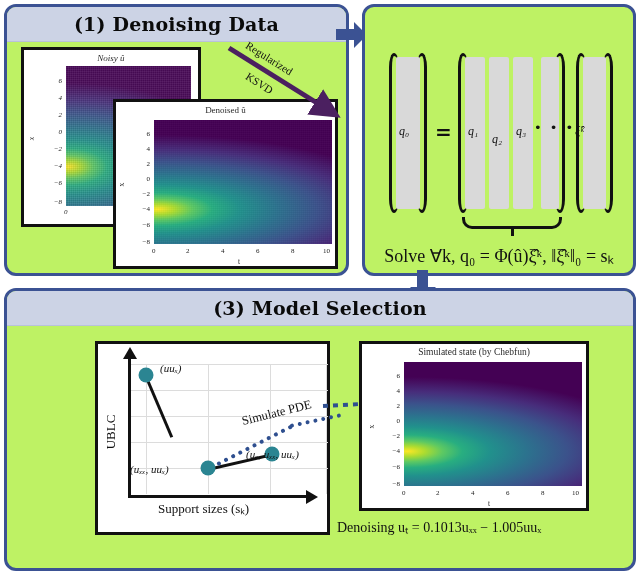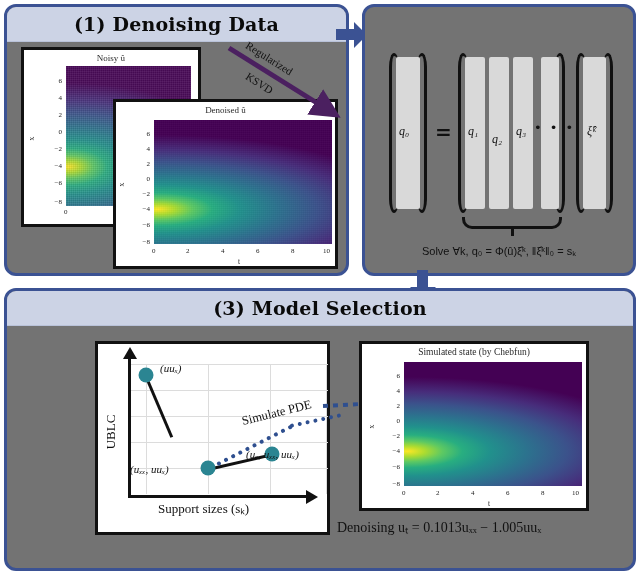--- a/index.html
+++ b/index.html
@@ -7,21 +7,21 @@
     width:640px;height:575px;
     background:#ffffff;
     font-family:"Liberation Serif", serif;
     position:relative;
     overflow:hidden;
   }
   .panel{
     position:absolute;
     border:3px solid #3b5293;
     border-radius:12px;
-    background:#737373;
+    background:#bef264;
     box-sizing:border-box;
     overflow:hidden;
   }
   .panel-head{
     background:#ccd3e5;
     height:34px;
     display:flex;align-items:center;justify-content:center;
     border-bottom:1px solid #b9c2d9;
   }
   .panel-title{
@@ -127,22 +127,22 @@
     border:3px solid #111;
     border-top:none;
     border-radius:0 0 10px 10px;
     box-sizing:border-box;
   }
   .brace-tick{
     position:absolute;width:3px;background:#111;
   }
   .eqline{
     position:absolute;
-    font-size:11px;color:#111;
-    font-family:Liberation Sans, sans-serif;
+    font-size:18px;color:#111;
+    font-family:Liberation Serif, serif;
     white-space:nowrap;
     text-align:center;
     width:100%;
   }
   
   .conn{position:absolute;}
   .conn-shaft{position:absolute;background:#3b5293;}
   .conn-head{position:absolute;width:0;height:0;}
 
   
@@ -182,21 +182,21 @@
   }
 </style>
 </head>
 <body>
 
 <div class="panel" id="panel1">
   <div class="panel-head">
     <span class="panel-title">(1) Denoising Data</span>
   </div>
 
-  <div class="plotcard" style="left:14px;top:40px;width:180px;height:180px;">
+  <div class="plotcard" style="left:14px;top:40px;width:180px;height:180px;font-style:italic;">
     <div class="plot-title">Noisy û</div>
     <div class="axes" style="left:42px;top:16px;width:125px;height:140px;">
       <div class="heat noisy"></div>
     </div>
     <div class="ytick" style="left:22px;top:27px;width:16px;">6</div>
     <div class="ytick" style="left:22px;top:44px;width:16px;">4</div>
     <div class="ytick" style="left:22px;top:61px;width:16px;">2</div>
     <div class="ytick" style="left:22px;top:78px;width:16px;">0</div>
     <div class="ytick" style="left:20px;top:95px;width:18px;">−2</div>
     <div class="ytick" style="left:20px;top:112px;width:18px;">−4</div>
@@ -266,21 +266,21 @@
   <div class="mlabel" style="left:127px;top:117px;margin-top:8px;">q₂</div>
   <div class="mlabel" style="left:151px;top:117px;">q₃</div>
   <div class="dots" style="left:169px;top:113px;font-size:13px;">• • •</div>
 
   <div class="brace" style="left:97px;top:210px;width:100px;height:12px;"></div>
   <div class="brace-tick" style="left:146px;top:221px;height:8px;"></div>
 
   <div class="bracket left" style="left:211px;top:46px;width:10px;height:160px;"></div>
   <div class="bracket right" style="left:238px;top:46px;width:10px;height:160px;"></div>
   <div class="bar" style="left:218px;top:50px;width:23px;height:152px;"></div>
-  <div class="mlabel" style="left:222px;top:117px;">ξ̂ᵏ</div>
+  <div class="mlabel" style="left:210px;top:117px;">ξ̂ᵏ</div>
 
   <div class="eqline" style="left:0;top:236px;">Solve ∀k, q₀ = Φ(û)ξ̂ᵏ, ‖ξ̂ᵏ‖₀ = sₖ</div>
 </div>
 
 <div class="conn" style="left:410px;top:270px;width:26px;height:30px;">
   <div class="conn-shaft" style="left:7px;top:0;width:11px;height:20px;"></div>
   <div class="conn-head" style="left:0;top:17px;border-left:13px solid transparent;border-right:13px solid transparent;border-top:13px solid #3b5293;"></div>
 </div>
 
 <div class="panel" id="panel3">

